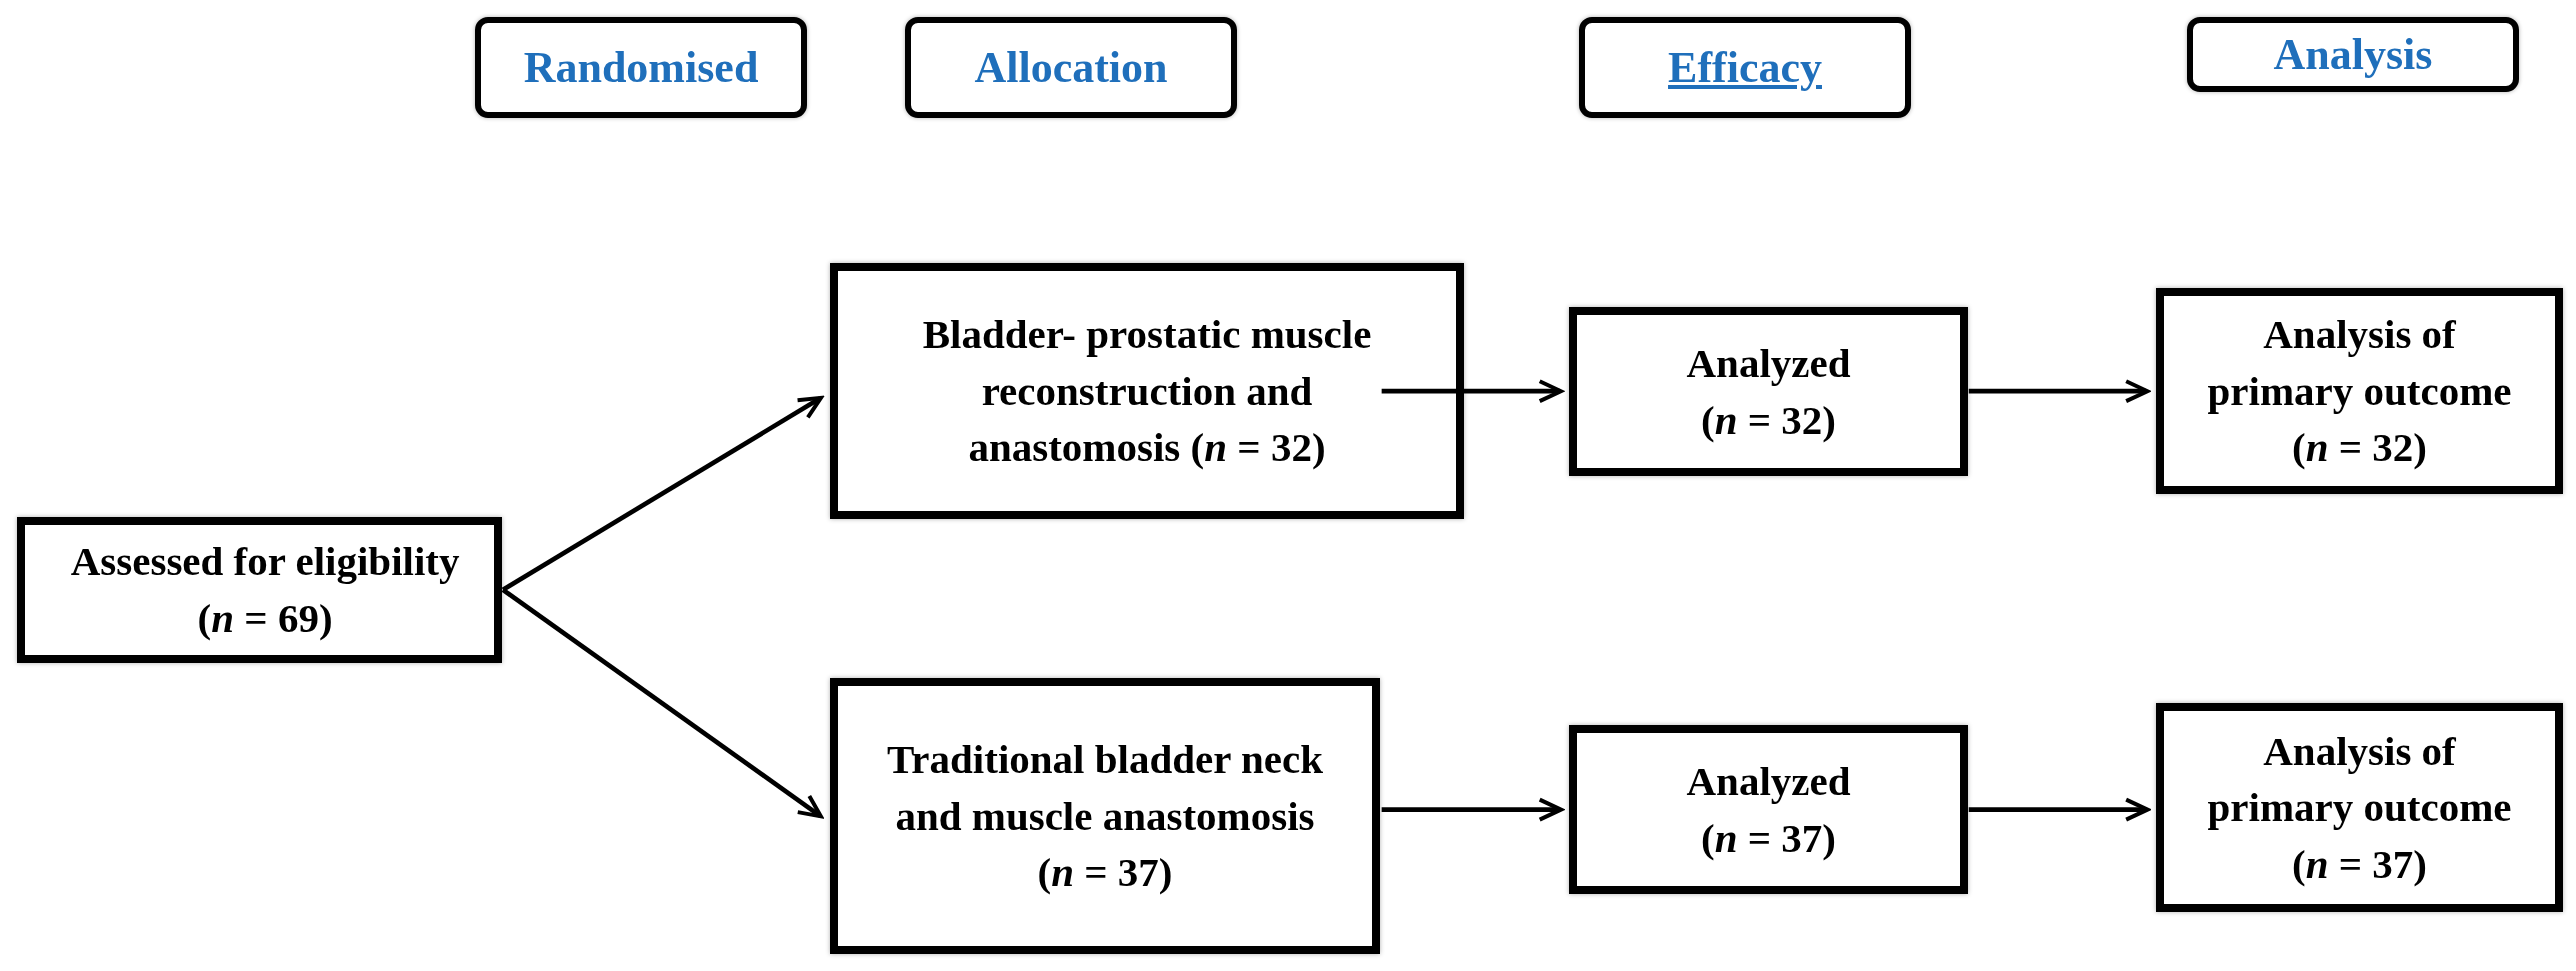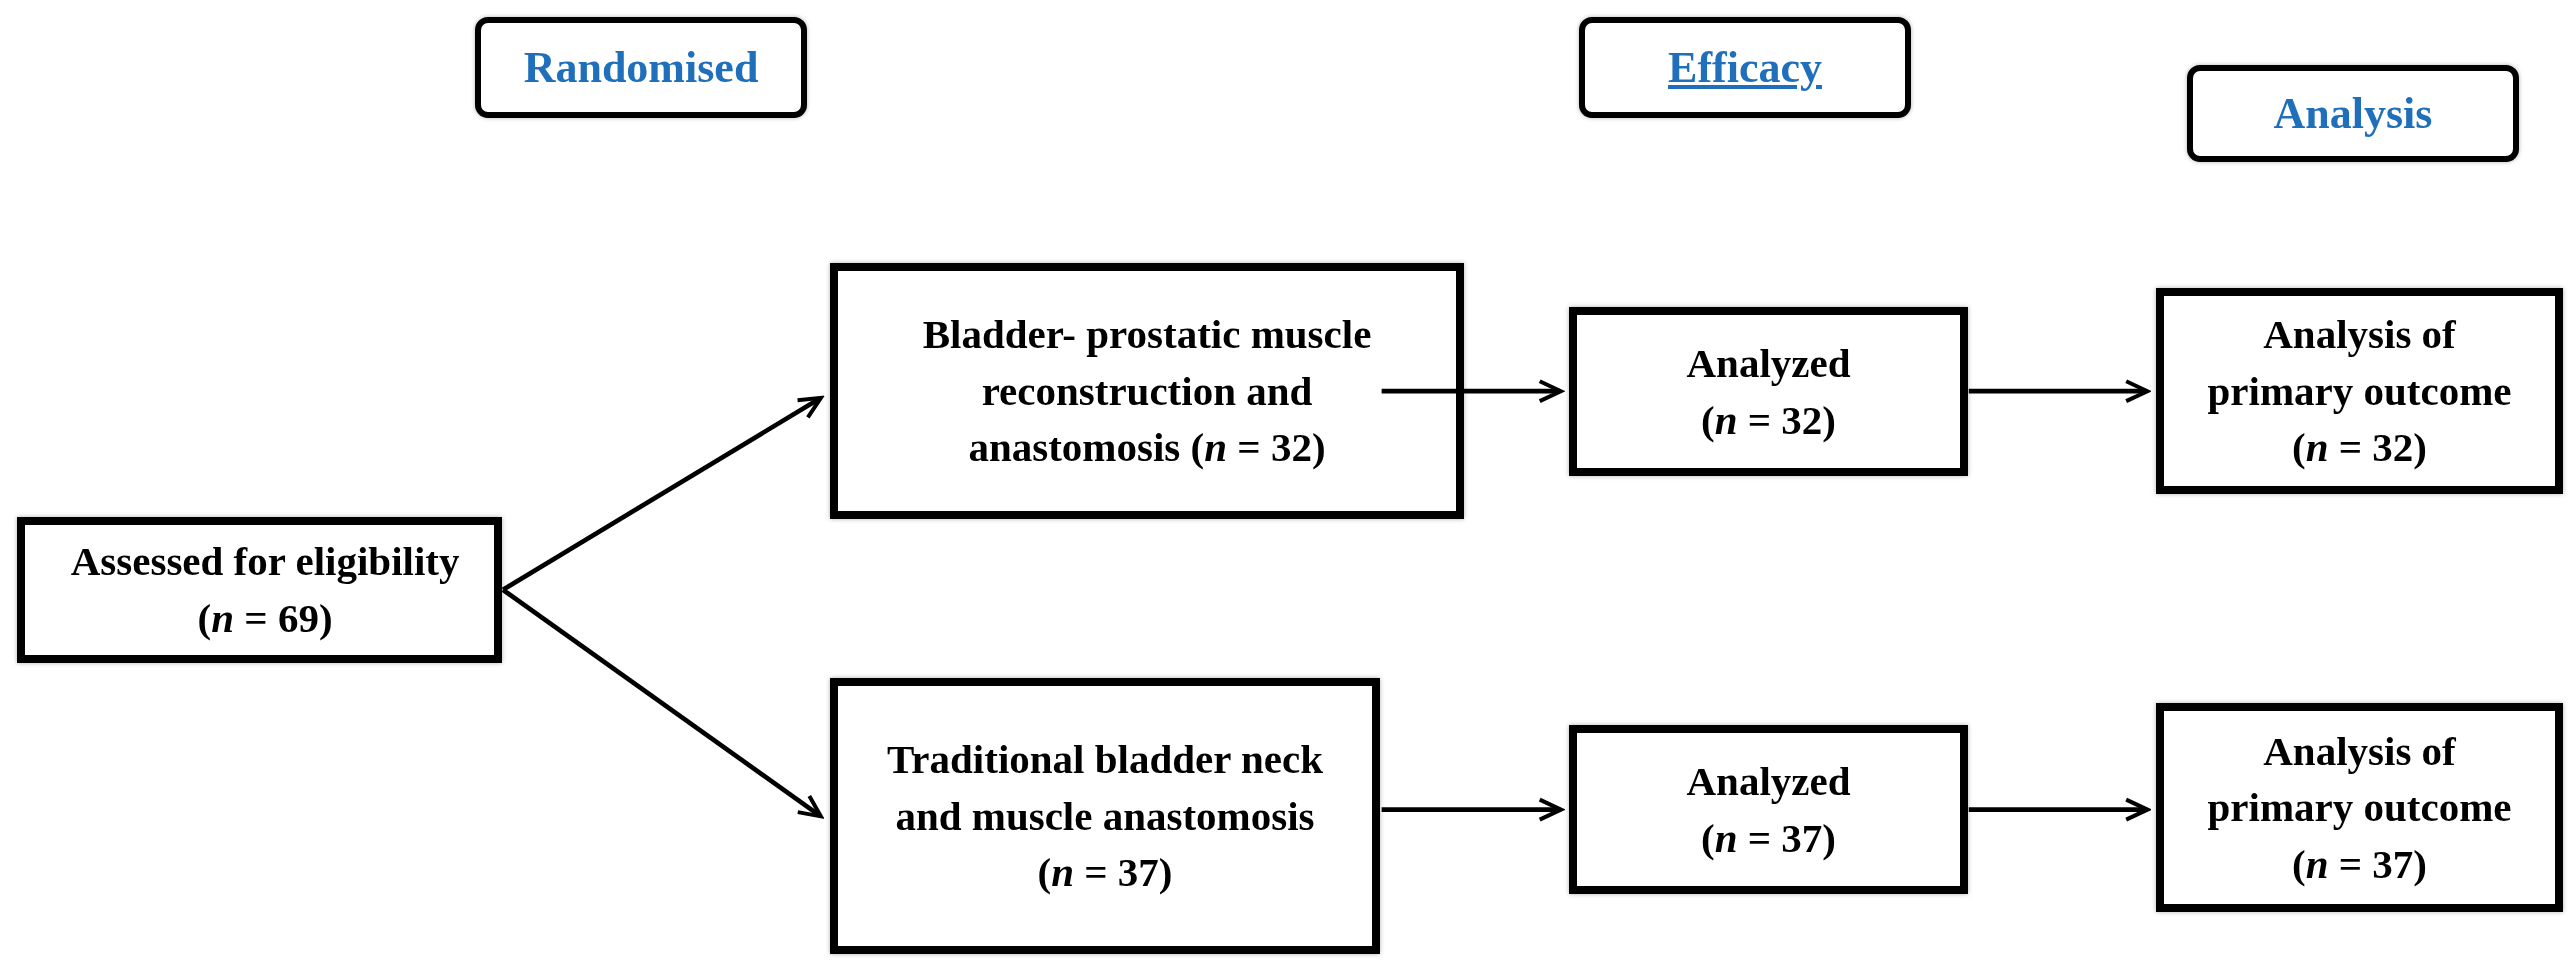--- a/index.html
+++ b/index.html
@@ -60,24 +60,27 @@
   }
 </style>
 </head>
 <body>
 
 <div id="canvas">
 
   <div class="stage" style="left:475px; top:16.6px; width:332px; height:101px;">
     <span>Randomised</span>
   </div>
+  <div class="stage" style="left:905px; top:16.6px; width:332px; height:101px;">
+    <span>Allocation</span>
+  </div>
   <div class="stage" style="left:1579px; top:16.6px; width:332px; height:101px;text-decoration:underline;">
     <span>Efficacy</span>
   </div>
-  <div class="stage" style="left:2187px; top:16.6px; width:332px; height:97px;margin-top:48px;">
+  <div class="stage" style="left:2187px; top:16.6px; width:332px; height:75px;">
     <span>Analysis</span>
   </div>
 
   <div class="node" style="left:16.6px; top:517px; width:485px; height:146px;padding-left:12px;">
       <div class="line">Assessed for eligibility</div>
       <div class="line">(<i>n</i> = 69)</div>
     </div>
 
   <div class="node" style="left:830px; top:263px; width:634px; height:256px;">
       <div class="line">Bladder- prostatic muscle</div>

